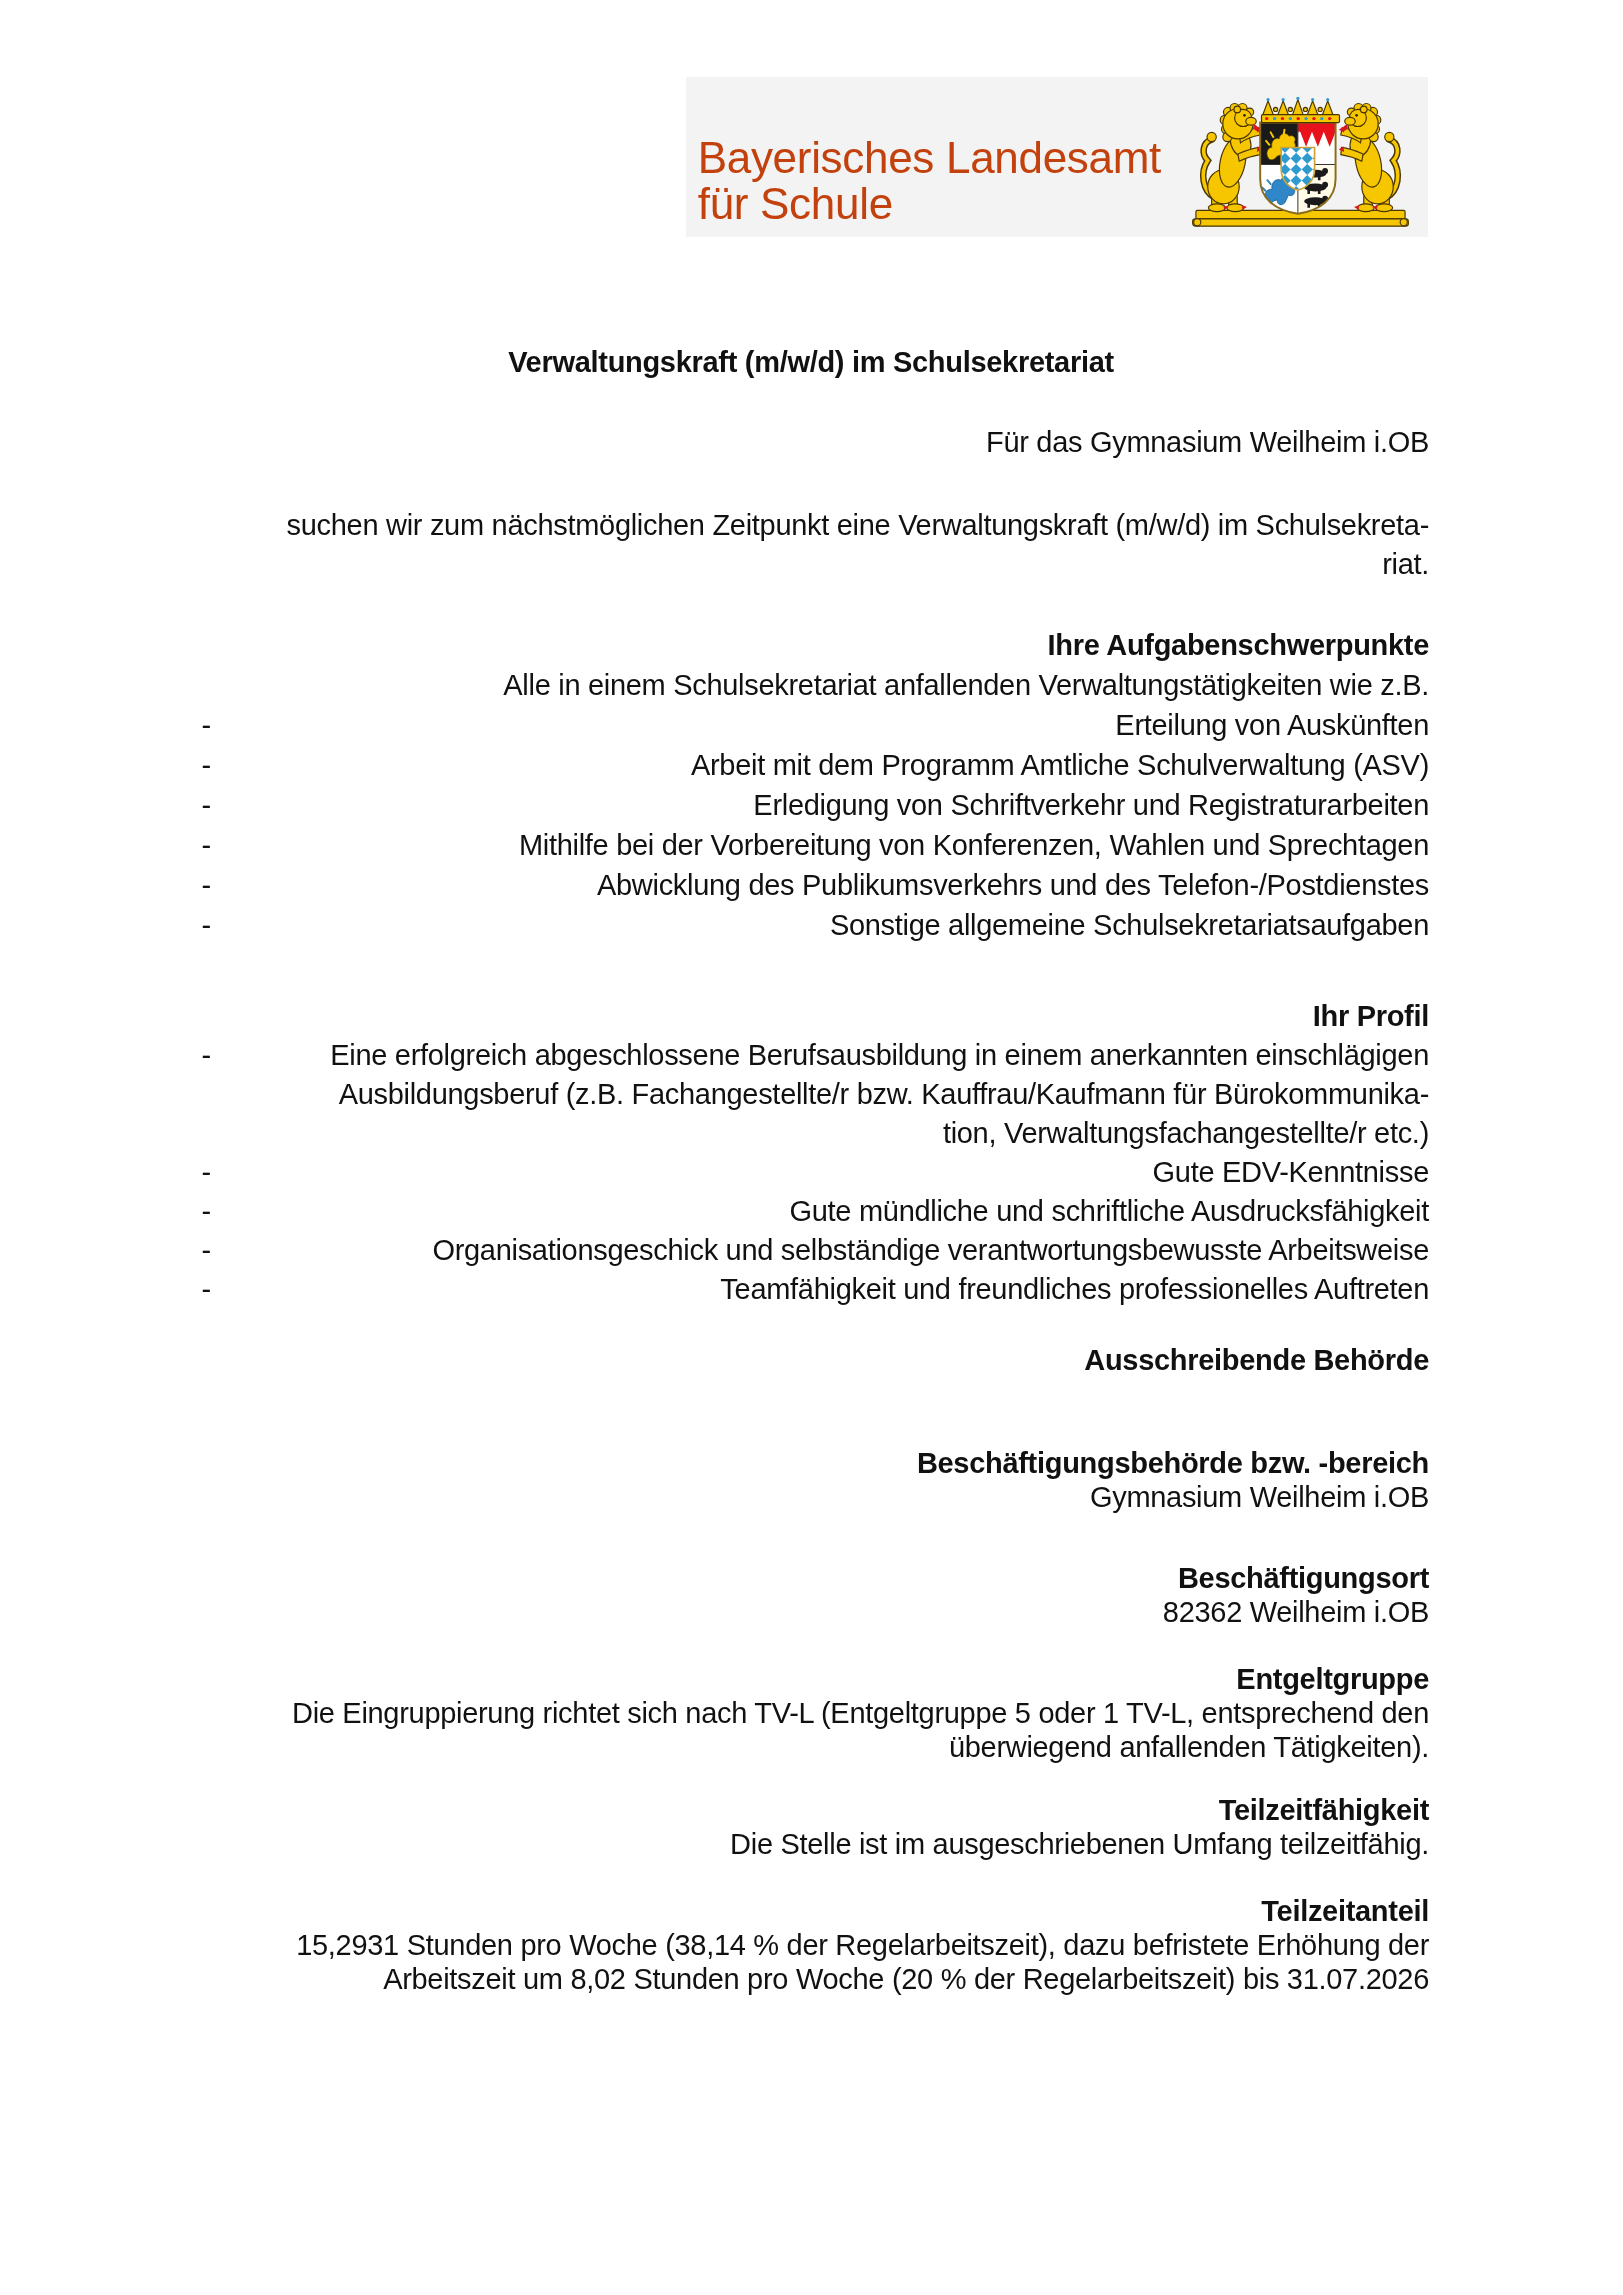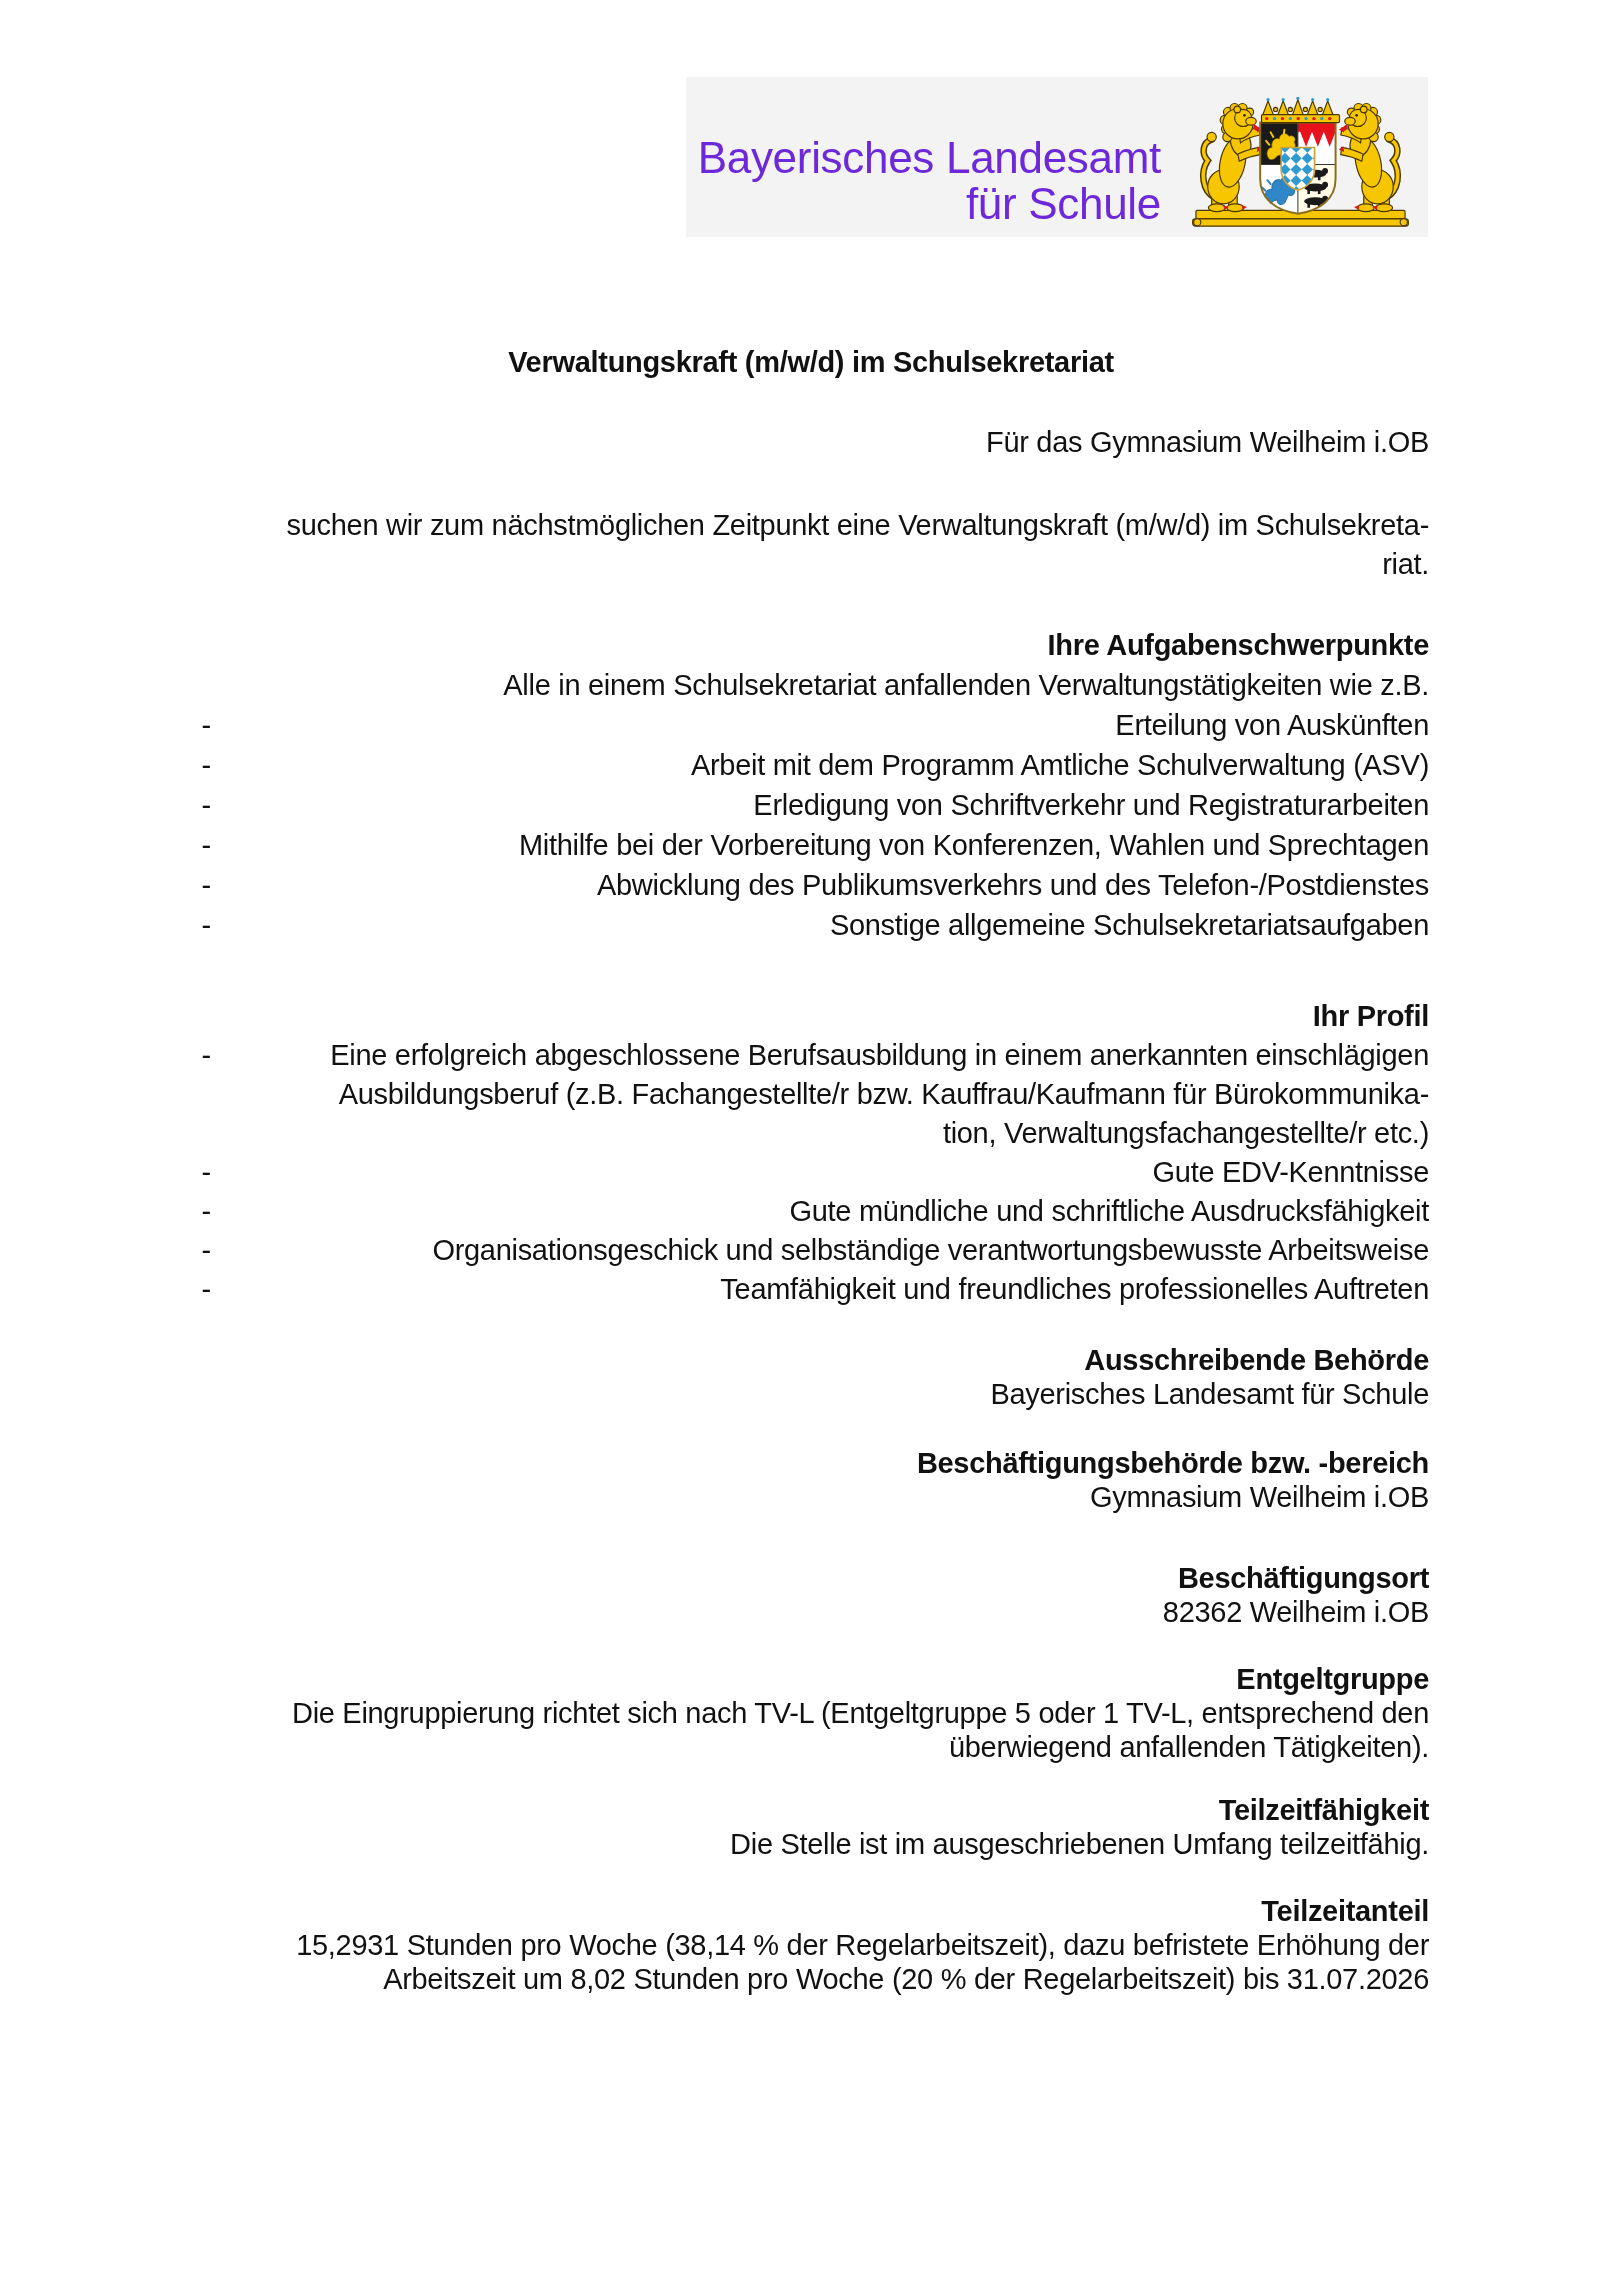--- a/index.html
+++ b/index.html
@@ -3,22 +3,22 @@
 <meta charset="utf-8">
 <style>
   html,body{margin:0;padding:0;background:#ffffff;}
   .page{
     position:relative; width:1623px; height:2295px; background:#ffffff; overflow:hidden;
     font-family:"Liberation Sans","DejaVu Sans",sans-serif; color:#111111;
   }
   
   .header-img{position:absolute; left:686px; top:77px; width:742px; height:160px; background:#f3f3f3;}
   .logo-text{
-    position:absolute; top:58px; right:267px; text-align:right;
-    font-size:44px; line-height:46px; color:#6d28d9; letter-spacing:-0.3px; white-space:nowrap;
+    position:absolute; top:58px; right:267px; 
+    font-size:44px; line-height:46px; color:#c2410c; letter-spacing:-0.3px; white-space:nowrap;
   }
   .crest{position:absolute; left:506px; top:17.7px; width:217px; height:139px;}
   
   .block{
     position:absolute; left:193px; width:1236px;
     font-size:29px; line-height:39px; letter-spacing:-0.3px; white-space:nowrap;text-align:right;
   }
   .b-title{top:343px; text-align:center; font-weight:bold;}
   .b-intro1{top:423px;}
   .b-intro2{top:506px;}
@@ -199,21 +199,20 @@
       <div>tion, Verwaltungsfachangestellte/r etc.)</div>
     </div>
     <div class="li"><span class="dash">-</span><span>Gute EDV-Kenntnisse</span></div>
     <div class="li"><span class="dash">-</span><span>Gute mündliche und schriftliche Ausdrucksfähigkeit</span></div>
     <div class="li"><span class="dash">-</span><span>Organisationsgeschick und selbständige verantwortungsbewusste Arbeitsweise</span></div>
     <div class="li"><span class="dash">-</span><span>Teamfähigkeit und freundliches professionelles Auftreten</span></div>
   </div>
 
   <div class="block b-sec s1">
     <div class="heading">Ausschreibende Behörde</div>
-    <div>Bayerisches Landesamt für Schule</div>
   </div>
   <div class="block b-sec s2">
     <div class="heading">Beschäftigungsbehörde bzw. -bereich</div>
     <div>Gymnasium Weilheim i.OB</div>
   </div>
   <div class="block b-sec s3">
     <div class="heading">Beschäftigungsort</div>
     <div>82362 Weilheim i.OB</div>
   </div>
   <div class="block b-sec s4">

